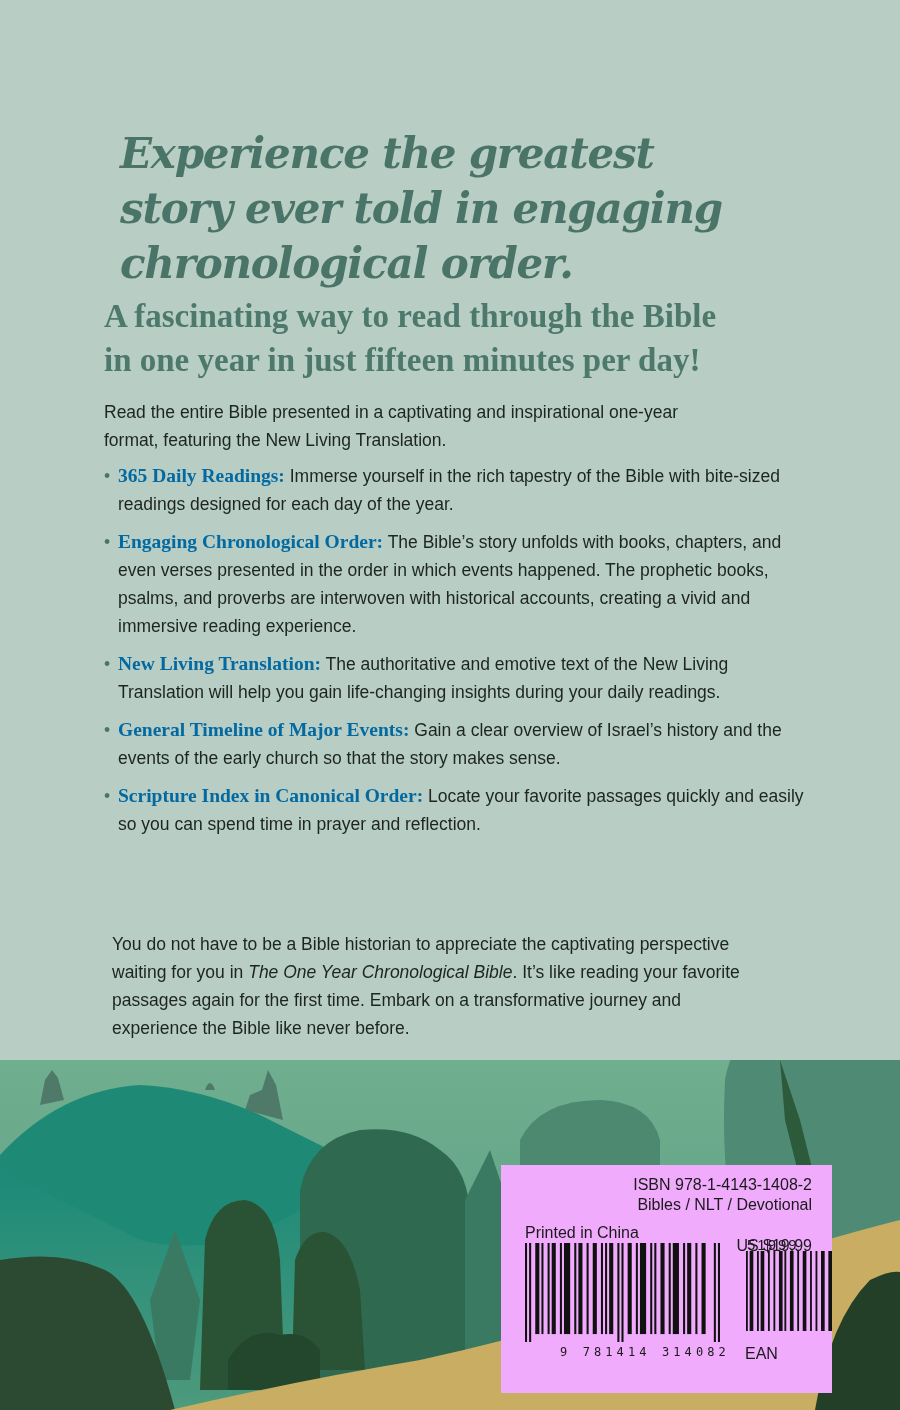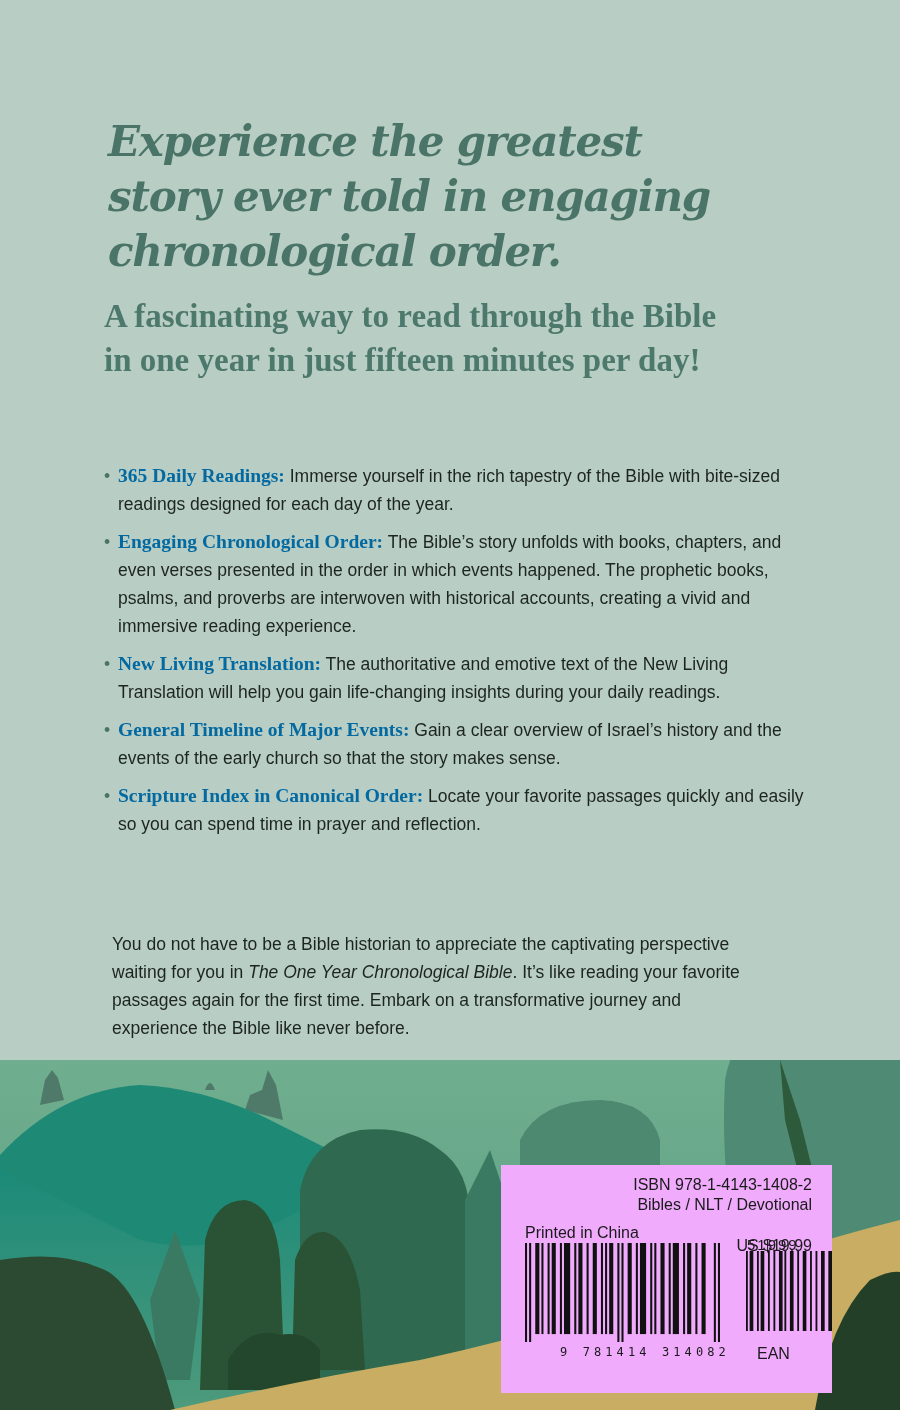--- a/index.html
+++ b/index.html
@@ -8,21 +8,21 @@
     background: #b8cdc3;
   }
   .page { position: absolute; left: 0; top: 0; width: 900px; height: 1410px; }
 
   .headline {
     position: absolute; left: 104px; top: 110px; width: 640px;
     font-family: "DejaVu Serif", "Liberation Serif", serif;
     font-style: italic; font-weight: bold;
     font-size: 42px; line-height: 55px; color: #4a7468;
     letter-spacing: -1.2px;
-    margin: 4px;
+    margin: 16px;
   }
   .subhead {
     position: absolute; left: 104px; top: 294px; width: 640px;
     font-family: Liberation Serif, serif;
     font-size: 33px; line-height: 44px; color: #4d786c;
     margin: 0;
   }
   .intro {
     position: absolute; left: 104px; top: 398px; width: 620px;
     font-family: "Liberation Sans", sans-serif;
@@ -62,31 +62,32 @@
     font-family: "Liberation Sans", sans-serif; color: #1a1a1a;
   }
   .isbn { position: absolute; right: 20px; top: 10px; font-size: 16px; line-height: 20px; text-align: right; }
   .category { position: absolute; right: 20px; top: 30px; font-size: 16px; line-height: 20px; text-align: right; }
   .price { position: absolute; right: 20px; top: 71px; font-size: 16px; line-height: 20px; text-align: left; }
   .price-code { position: absolute; left: 246px; top: 71px; font-size: 15px; letter-spacing: 2px; }
   .printed { position: absolute; left: 24px; top: 59px; font-size: 16px; }
   .bars-main { position: absolute; left: 24px; top: 78px; width: 195px; height: 99px; }
   .bars-add { position: absolute; left: 245px; top: 86px; width: 86px; height: 80px; }
   .ean-digits { position: absolute; left: 19px; top: 180px; font-size: 12px; letter-spacing: 4.1px; font-family: "DejaVu Sans Mono", monospace; margin-left: 40px; }
-  .ean-label { position: absolute; left: 244px; top: 180px; font-size: 16px; margin-left: 12px; }
+  .ean-label { position: absolute; left: 244px; top: 180px; font-size: 16px; }
 </style>
 </head>
 <body>
 
 <div class="page">
 
   <h1 class="headline">Experience the greatest story ever told in engaging chronological order.</h1>
 
   <h2 class="subhead">A fascinating way to read through the Bible in one year in just fifteen minutes per day!</h2>
 
+  <p class="intro">Read the entire Bible presented in a captivating and inspirational one-year format, featuring the New Living Translation.</p>
 
   <ul class="features">
     <li class="feature">
       <span class="bullet">•</span>
       <span class="ftitle">365 Daily Readings:</span>
       <span>Immerse yourself in the rich tapestry of the Bible with bite-sized readings designed for each day of the year.</span>
     </li>
     <li class="feature">
       <span class="bullet">•</span>
       <span class="ftitle">Engaging Chronological Order:</span>

